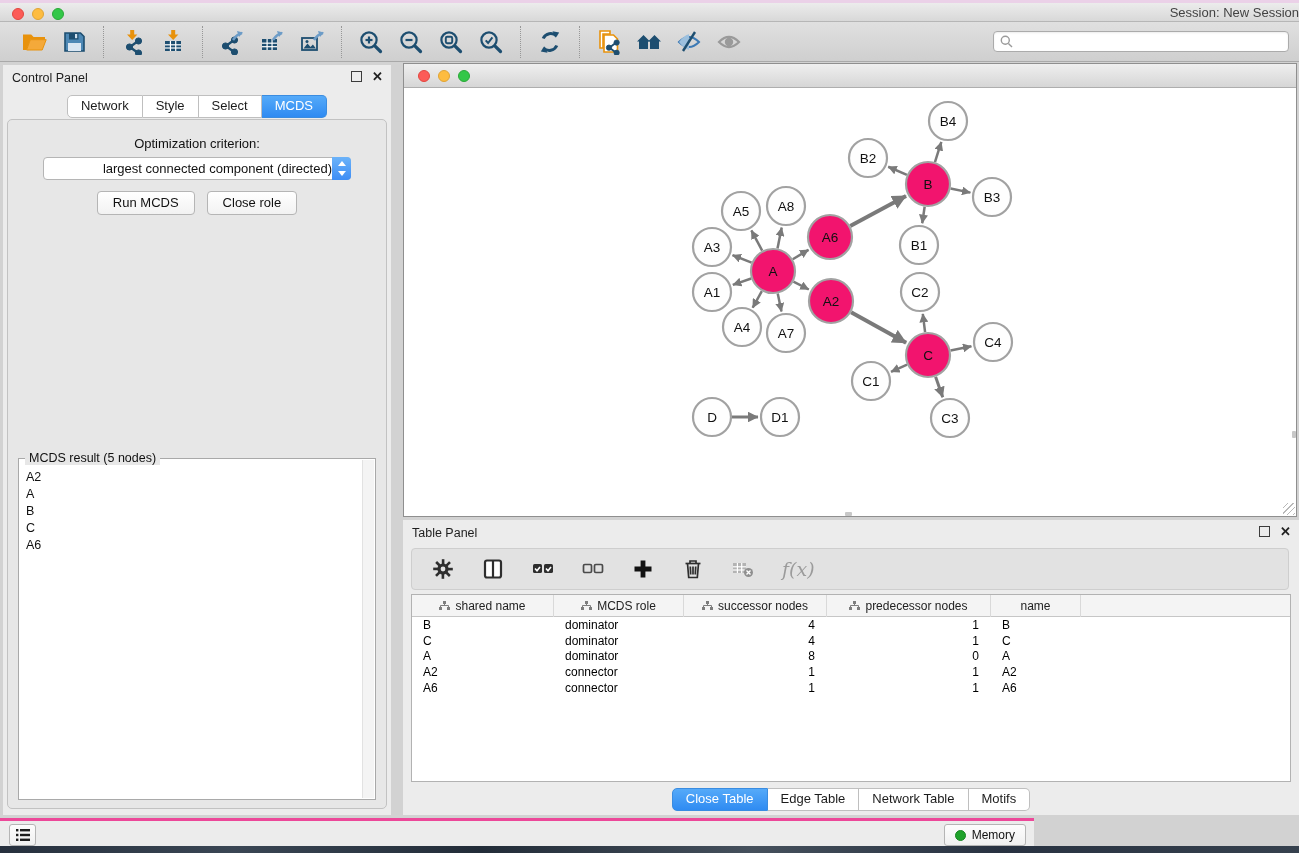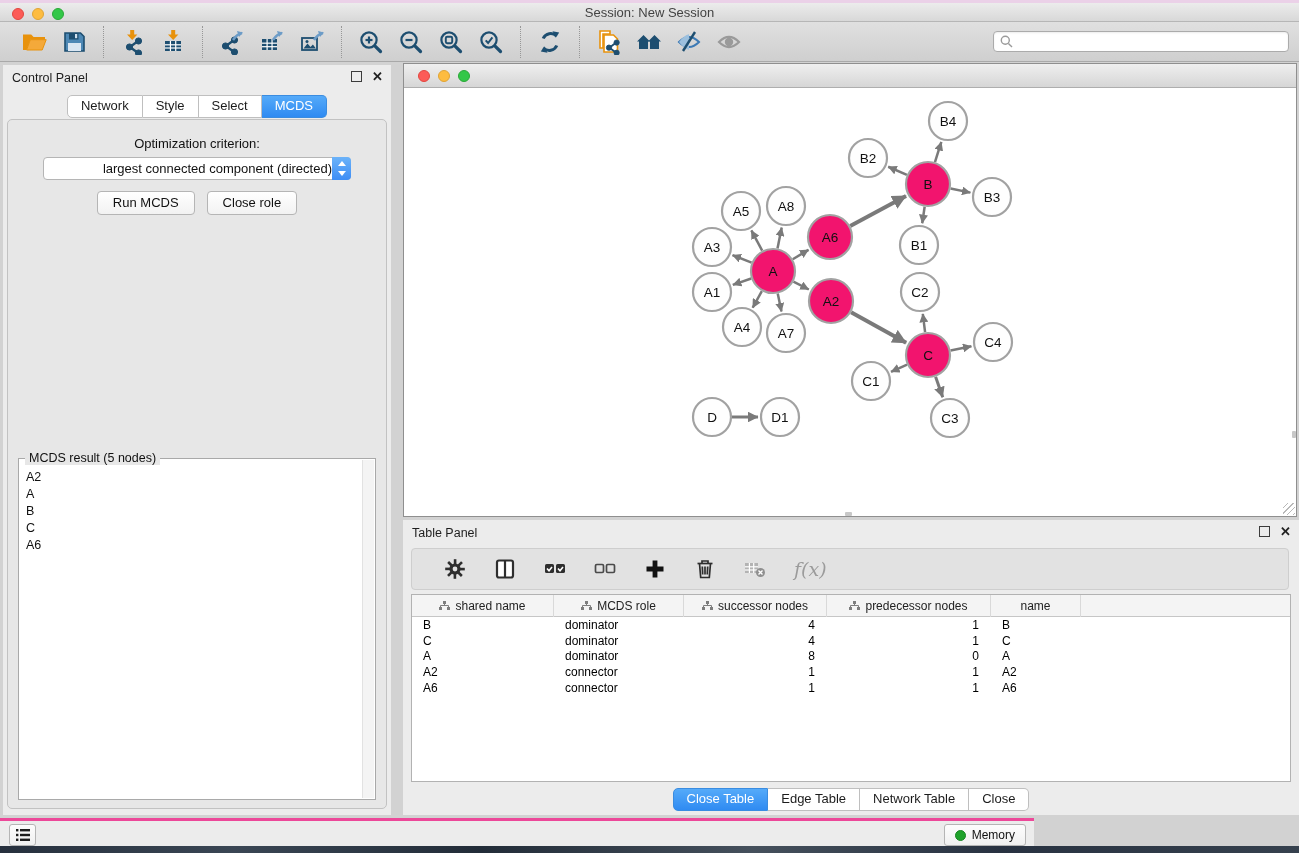--- a/index.html
+++ b/index.html
@@ -4,21 +4,21 @@
 <style>
   * { margin:0; padding:0; box-sizing:border-box; }
   html,body { width:1299px; height:853px; }
   body { font-family:"Liberation Sans", sans-serif; background:#d2d2d2; position:relative; overflow:hidden; }
 
   
   .wallpaper-top { position:absolute; left:0; top:0; width:1299px; height:3px;
     background:linear-gradient(90deg,#ecd2e9,#e9cdе8,#ecd4ea); background-color:#ebd1e8; }
   .titlebar { position:absolute; left:0; top:3px; width:1299px; height:19px;
     background:linear-gradient(#ececec,#d8d8d8); border-bottom:1px solid #b6b6b6; }
-  .titlebar .title { position:absolute; left:0; right:0; top:2px; text-align:center;
+  .titlebar .title { position:absolute; left:0; right:0; top:2px; text-align:right;
     font-size:13px; color:#434343; }
   .lights { position:absolute; left:12px; top:5px; display:flex; gap:8px; }
   .light { width:12px; height:12px; border-radius:50%; }
   .light.red { background:#fc5b57; border:1px solid #e2463f; }
   .light.yellow { background:#fdbc40; border:1px solid #e0a434; }
   .light.green { background:#33c748; border:1px solid #2aa837; }
 
   .toolbar { position:absolute; left:0; top:22px; width:1299px; height:40px;
     background:linear-gradient(#e0e0e0,#cfcfcf); border-bottom:1px solid #a9a9a9;
     display:flex; align-items:center; padding:0 10px 0 14px; }
@@ -77,21 +77,21 @@
   .net-titlebar .title { position:absolute; left:0; right:0; top:4px; text-align:center; font-size:13px; color:#333; }
   .net-canvas { position:absolute; left:0; right:0; top:24px; bottom:0; background:#fff; }
   .resize-grip { position:absolute; right:1px; bottom:1px; width:12px; height:12px;
     background:repeating-linear-gradient(135deg, transparent 0 3px, #b9b9b9 3px 4px); }
   .nub { position:absolute; background:#c8c8c8; border-radius:1px; }
 
   
   .table-panel { position:absolute; left:403px; top:520px; width:896px; height:295px; background:#ececec; }
   .tp-toolbar { position:absolute; left:8px; right:10px; top:28px; height:42px;
     background:#e2e2e2; border:1px solid #cecece; border-radius:4px;
-    display:flex; align-items:center; gap:28px; padding-left:32px; }
+    display:flex; align-items:center; gap:28px; padding-left:20px; }
   .tp-icon { display:flex; align-items:center; justify-content:center; }
   .fx-label { font-family:"DejaVu Serif", serif; font-style:italic; font-size:19px; color:#9b9b9b; }
   .data-table { position:absolute; left:8px; right:8px; top:74px; height:188px;
     background:#fff; border:1px solid #b2b2b2; overflow:hidden; }
   .dt-header { display:flex; height:22px; border-bottom:1px solid #c6c6c6; background:#f4f4f4; }
   .dt-hcell { display:flex; align-items:center; justify-content:center; gap:5px;
     font-size:12px; color:#222; border-right:1px solid #d9d9d9; height:22px; }
   .dt-row { display:flex; height:15.8px; align-items:center; }
   .dt-cell { font-size:12px; color:#000; white-space:nowrap; overflow:hidden; }
   .bottom-tabs { position:absolute; left:0; right:0; top:268px; display:flex; justify-content:center; }
@@ -648,21 +648,21 @@
           <div class="dt-cell" style="width: 164px; text-align: right; padding: 0px 12px 0px 0px;">1</div>
           <div class="dt-cell" style="width: 90px; text-align: left; padding: 0px 0px 0px 11px;">A6</div>
         </div>
       </div>
   </div>
   <div class="bottom-tabs">
     <div class="seg" id="table-tab-seg">
         <div class="seg-btn active">Close Table</div>
         <div class="seg-btn">Edge Table</div>
         <div class="seg-btn">Network Table</div>
-        <div class="seg-btn">Close</div>
+        <div class="seg-btn">Motifs</div>
       </div>
   </div>
 </div>
 
 <div class="statusbar">
   <div class="list-btn">
     <svg width="18" height="16" viewBox="0 0 18 16">
       <g fill="#1e1e1e">
         <rect x="2" y="2" width="2.4" height="2.4"></rect>
           <rect x="2" y="6.8" width="2.4" height="2.4"></rect>

